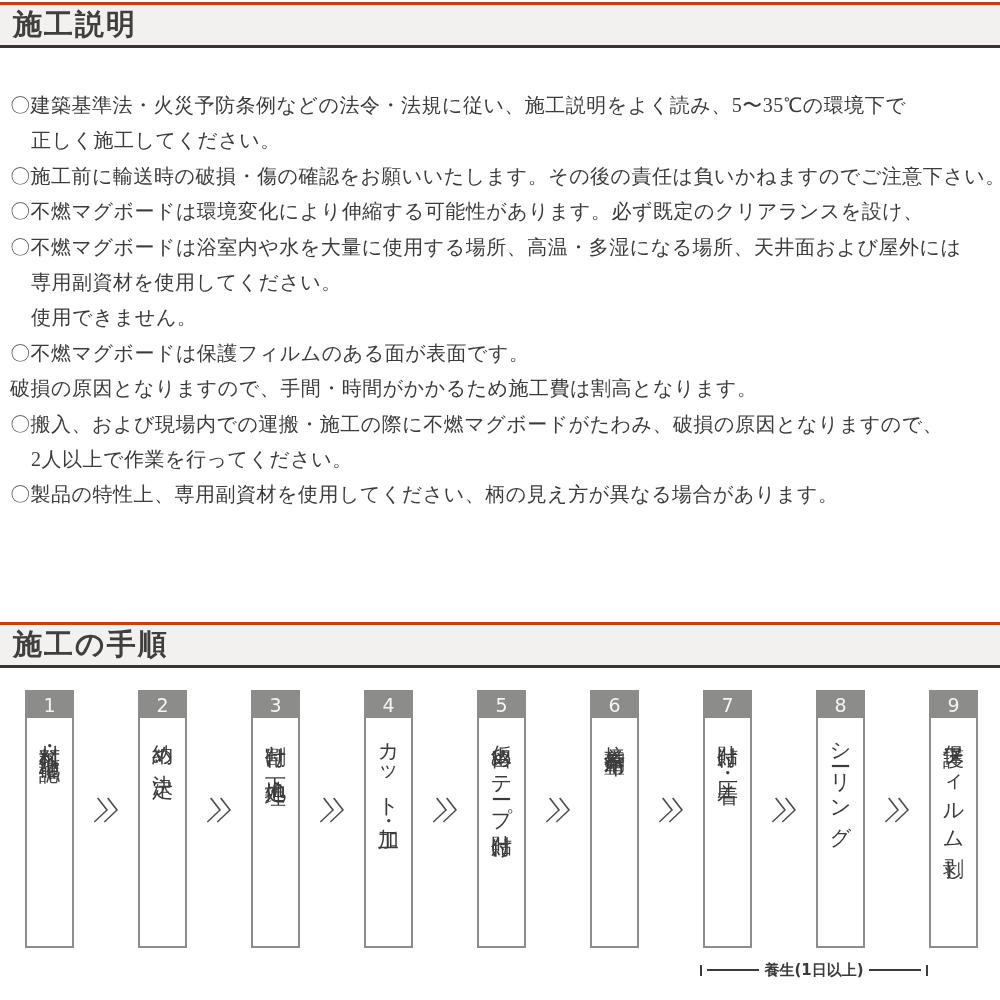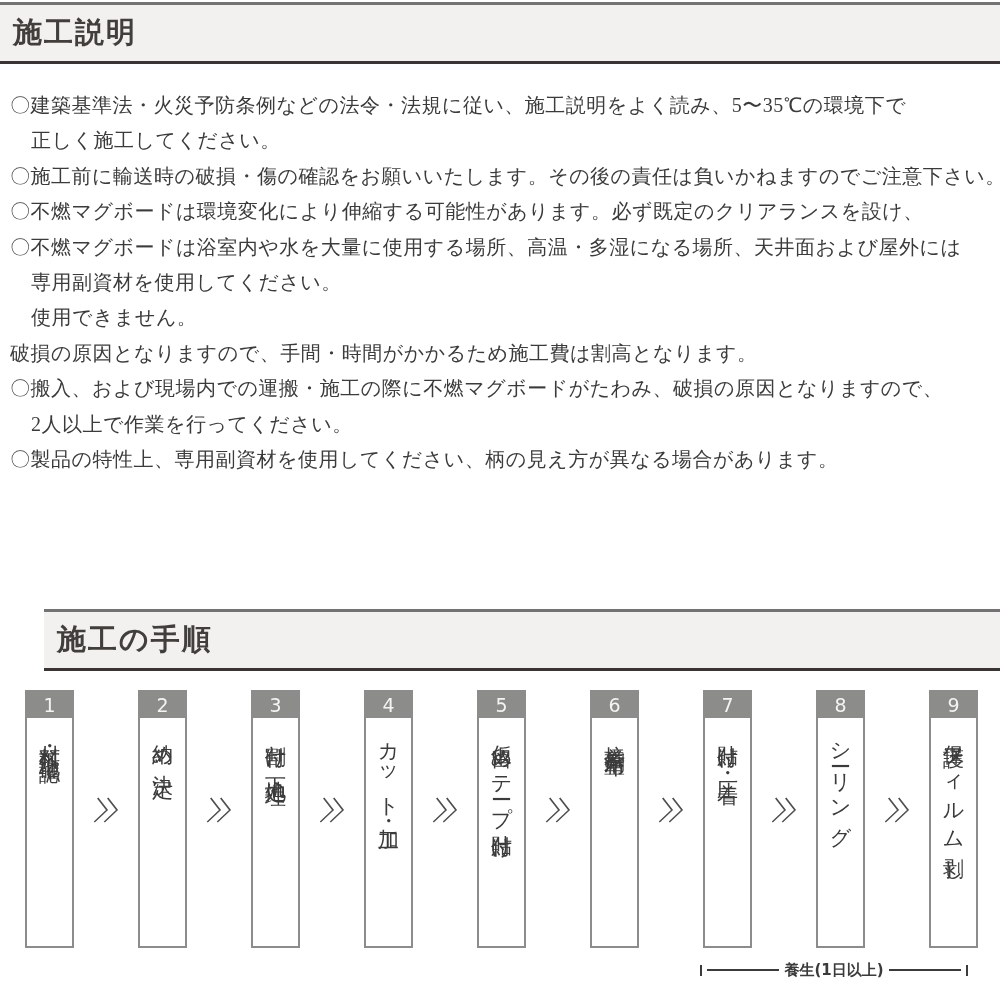--- a/index.html
+++ b/index.html
@@ -8,35 +8,35 @@
     width: 1000px; height: 1000px;
     position: relative;
     font-family: "DejaVu Sans", "Liberation Sans", sans-serif;
     color: #3b3b3b;
     overflow: hidden;
   }
 
   
   .band {
     position: absolute; left: 0; right: 0;
-    height: 62px;
+    height: 46px;
     background: #f2f1ef;
-    border-top: 3px solid #737373;
+    border-top: 3px solid #c2410c;
     border-bottom: 3px solid #3a3534;
     display: flex; align-items: center;
     padding-left: 13px;
   }
   .band h1 {
     font-size: 29px;
     font-weight: bold;
     color: #413e3c;
     letter-spacing: 2px;
   }
   .band.band-notes { top: 2px; }
-  .band.band-steps { top: 609px; margin-left: 44px; }
+  .band.band-steps { top: 622px; }
 
   
   .notes {
     position: absolute;
     top: 88px; left: 10px; right: 0; font-family: Liberation Serif, serif;
   }
   .note-line {
     font-size: 20px;
     line-height: 35.4px;
     white-space: nowrap;
@@ -91,21 +91,21 @@
   .step.s6 { left: 703px; }  .step.s7 { left: 816px; }
   .step.s8 { left: 929px; }
   .flow-arrow.a0 { left:  94px; } .flow-arrow.a1 { left: 207px; }
   .flow-arrow.a2 { left: 320px; } .flow-arrow.a3 { left: 433px; }
   .flow-arrow.a4 { left: 546px; } .flow-arrow.a5 { left: 659px; }
   .flow-arrow.a6 { left: 772px; } .flow-arrow.a7 { left: 885px; }
 
   
   .curing {
     position: absolute;
-    left: 700px; top: 272px; width: 268px; height: 16px;
+    left: 700px; top: 272px; width: 228px; height: 16px;
     display: flex; align-items: center; gap: 5px;
   }
   .curing .tick { width: 2px; height: 11px; background: #3b3b3b; flex: 0 0 auto; }
   .curing .rule { flex: 1 1 auto; height: 2px; background: #3b3b3b; }
   .curing .label {
     font-size: 15px; font-weight: bold; white-space: nowrap; color: #3b3b3b;
   }
 </style>
 </head>
 <body>
@@ -115,20 +115,21 @@
 </div>
 
 <div class="notes">
   <div class="note-line">〇建築基準法・火災予防条例などの法令・法規に従い、施工説明をよく読み、5〜35℃の環境下で</div>
   <div class="note-line indent">正しく施工してください。</div>
   <div class="note-line">〇施工前に輸送時の破損・傷の確認をお願いいたします。その後の責任は負いかねますのでご注意下さい。</div>
   <div class="note-line">〇不燃マグボードは環境変化により伸縮する可能性があります。必ず既定のクリアランスを設け、</div>
   <div class="note-line">〇不燃マグボードは浴室内や水を大量に使用する場所、高温・多湿になる場所、天井面および屋外には</div>
   <div class="note-line indent">専用副資材を使用してください。</div>
   <div class="note-line indent">使用できません。</div>
+  <div class="note-line">〇不燃マグボードは保護フィルムのある面が表面です。</div>
   <div class="note-line">破損の原因となりますので、手間・時間がかかるため施工費は割高となります。</div>
   <div class="note-line">〇搬入、および現場内での運搬・施工の際に不燃マグボードがたわみ、破損の原因となりますので、</div>
   <div class="note-line indent">2人以上で作業を行ってください。</div>
   <div class="note-line">〇製品の特性上、専用副資材を使用してください、柄の見え方が異なる場合があります。</div>
 </div>
 
 <div class="band band-steps">
   <h1>施工の手順</h1>
 </div>
 

